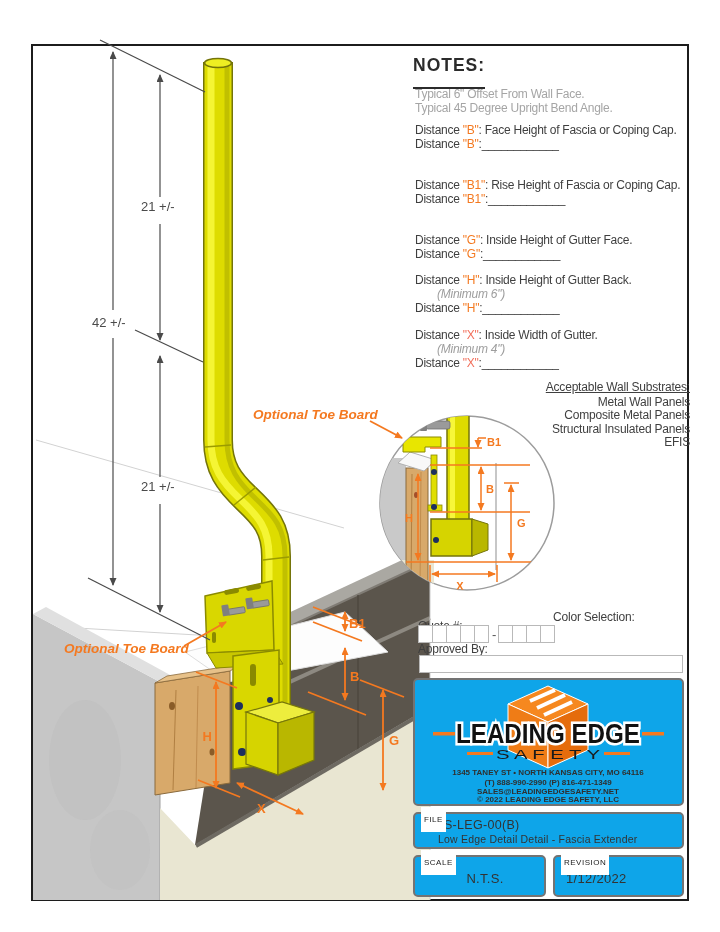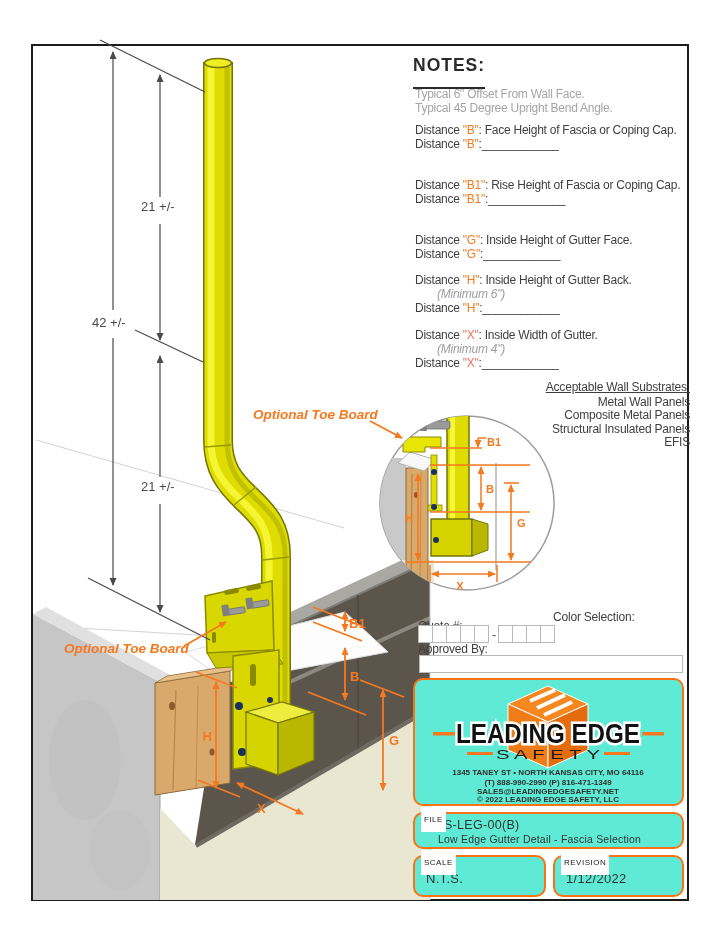--- a/index.html
+++ b/index.html
@@ -19,21 +19,21 @@
   .nitem p{margin:0;}
   .subs{width:250px;text-align:right;font-size:12px;line-height:13.5px;letter-spacing:-0.2px;}
   .subs .sh{text-decoration:underline;margin-bottom:1px;}
   
   .flabel{font-size:12px;color:#3f3f3f;letter-spacing:-0.2px;}
   .qrow{display:flex;align-items:center;}
   .qcell{width:13px;height:16px;border:1px solid #b9b9b9;margin-left:-1px;background:#fff;}
   .qdash{font-size:13px;color:#555;padding:0 3px;}
   .approve-box{width:262px;height:16px;border:1px solid #b9b9b9;background:#fff;}
   
-  .rbox{border:2px solid #f97316;border-radius:10px;box-sizing:border-box;background:#5eead4;}
+  .rbox{border:2px solid #737373;border-radius:5px;box-sizing:border-box;background:#0ea5e9;}
   .boxlab{font-size:8px;letter-spacing:0.5px;color:#222;background:#fff;padding:8px 3px;}
   .fcode{font-size:12.5px;color:#333;letter-spacing:0.3px;}
   .fdesc{font-size:10.5px;color:#333;letter-spacing:0.2px;}
   .bval{font-size:13px;color:#333;letter-spacing:0.3px;}
   
   .bubble{border:1.5px solid #222;border-radius:9px;background:#fff;width:150px;
         padding:4px 7px;box-sizing:border-box;font-size:9px;line-height:10.5px;color:#222;}
   svg text{font-family:"Liberation Sans",sans-serif;}
   .dimtext{font-size:13px;fill:#4a4a4a;}
   .otext{font-size:13px;font-weight:bold;fill:#f47920;}
@@ -308,25 +308,25 @@
       <text x="133" y="79" text-anchor="middle" font-size="13" fill="#1a1a1a" textLength="104" lengthAdjust="spacingAndGlyphs">S A F E T Y</text>
       <text x="133" y="95" text-anchor="middle" font-size="8" font-weight="bold" fill="#2f2f2f">1345 TANEY ST • NORTH KANSAS CITY, MO 64116</text>
       <text x="133" y="105" text-anchor="middle" font-size="8" font-weight="bold" fill="#2f2f2f">(T) 888-990-2990 (P) 816-471-1349</text>
       <text x="133" y="114" text-anchor="middle" font-size="8" font-weight="bold" fill="#2f2f2f">SALES@LEADINGEDGESAFETY.NET</text>
       <text x="133" y="122" text-anchor="middle" font-size="8" font-weight="bold" fill="#2f2f2f">© 2022 LEADING EDGE SAFETY, LLC</text>
     </svg>
   </div>
 
   <div class="abs rbox" style="left:413px;top:812px;width:271px;height:37px;">
     <div class="fcode" style="margin:4px 0 0 11px;">PRS-LEG-00(B)</div>
-    <div class="fdesc" style="margin:1px 0 0 23px;">Low Edge Gutter Detail - Fascia Selection</div>
+    <div class="fdesc" style="margin:1px 0 0 23px;">Low Edge Detail Detail - Fascia Extender</div>
   </div>
   <div class="abs boxlab" style="left:421px;top:807px;">FILE</div>
 
-  <div class="abs rbox" style="left:413px;top:855px;width:133px;height:42px;">
+  <div class="abs rbox" style="left:413px;top:855px;width:133px;height:42px;text-align:center;">
     <div class="bval" style="margin:14px 0 0 11px;">N.T.S.</div>
   </div>
   <div class="abs boxlab" style="left:421px;top:850px;">SCALE</div>
 
   <div class="abs rbox" style="left:553px;top:855px;width:131px;height:42px;">
     <div class="bval" style="margin:14px 0 0 11px;">1/12/2022</div>
   </div>
   <div class="abs boxlab" style="left:561px;top:850px;">REVISION</div>
 
 </div>

